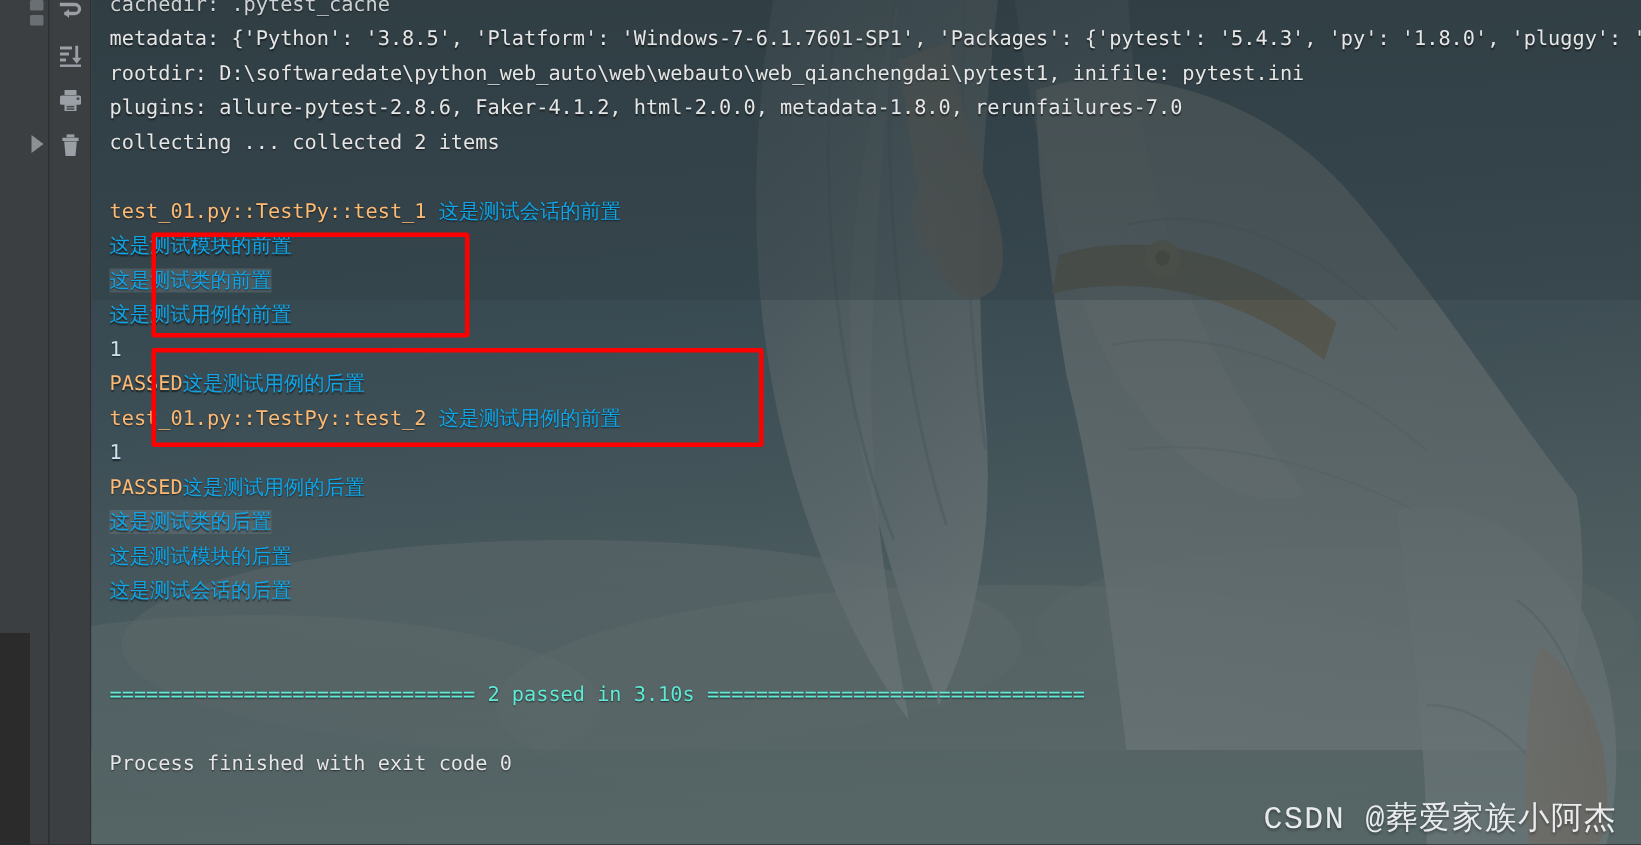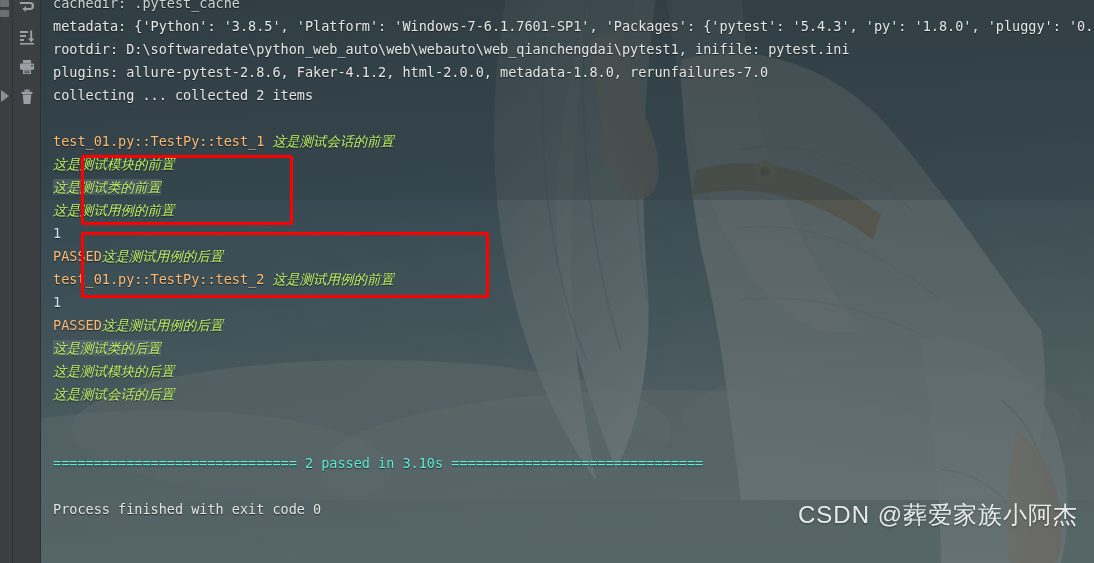--- a/index.html
+++ b/index.html
@@ -8,20 +8,21 @@
     font-family:"DejaVu Sans Mono","Liberation Mono",monospace;
     position:relative;
   }
 
   
   #window {
     position:absolute; inset:0;
     width:1094px; height:422px;
     display:flex;
     background:#3c3f41;
+    padding-left:20px;
   }
 
   
   #left-rail {
     width:13px; height:563px;
     background:#3c3f41;
     position:relative;
     border-right:1px solid #2e3133;
     flex:0 0 13px;
   }
@@ -89,38 +90,38 @@
     letter-spacing:0px;
     text-shadow:0 1px 1px rgba(0,0,0,.55);
   }
   .ln { height:23px; }
   .c-white   { color:#e6e6e6; }
   .c-dim     { color:#cfd2d4; }
   .c-test    { color:#fdba74; }
   .c-num     { color:#cfe3f2; }
   .c-eq      { color:#5eead4; }
   .c-pass    { color:#fdba74; }
-  .c-cn      { color:#bef264;font-style:italic; }
+  .c-cn      { color:#0ea5e9; }
 
   .sel { background:rgba(110,124,130,0.42);text-align:center; }
 
   
   .redbox {
     position:absolute;
     border:3px solid #ff0000;
     border-radius:2px;
     pointer-events:none;
   }
 
   
   #watermark {
     position:absolute;
-    right:16px; bottom:32px;
-    font-family:Liberation Sans, sans-serif;
-    font-size:24px;
+    right:16px; bottom:4px;
+    font-family:Liberation Mono, monospace;
+    font-size:21px;
     color:rgba(244,246,248,0.93);
     letter-spacing:1px;
     text-shadow:0 1px 2px rgba(0,0,0,.35);
     white-space:nowrap;
   }
 </style>
 </head>
 <body>
 
 <div id="window">

